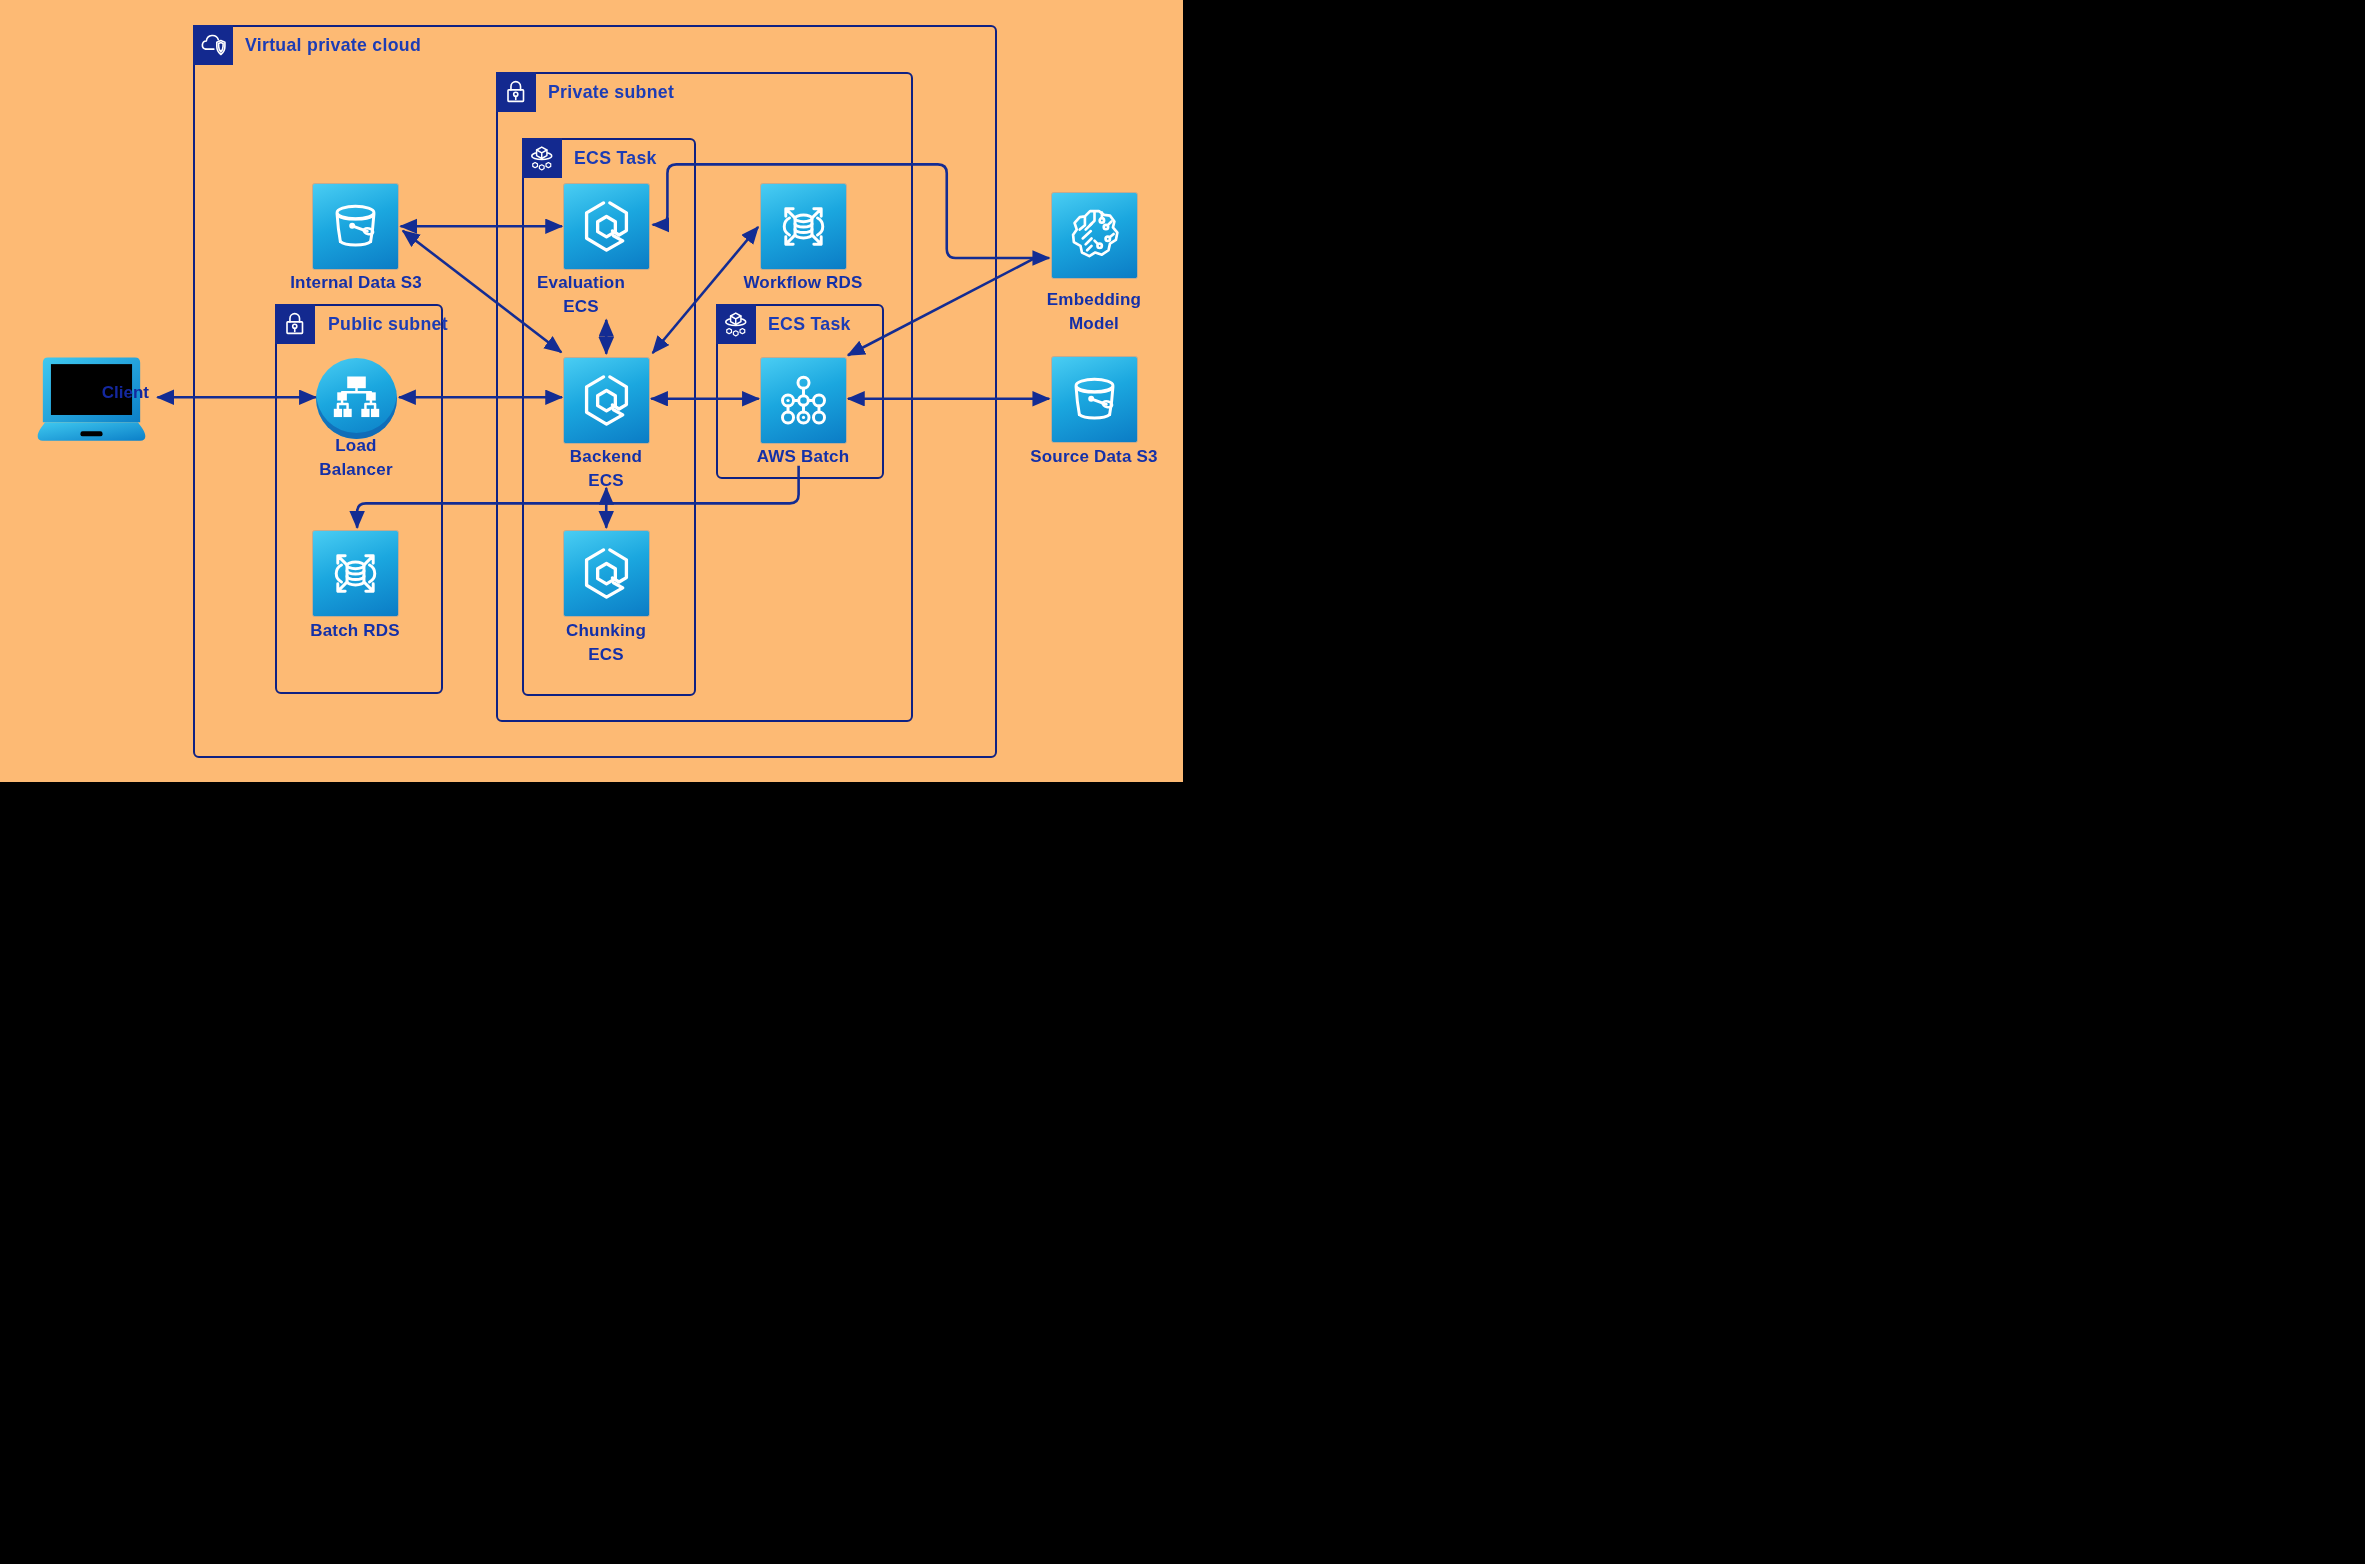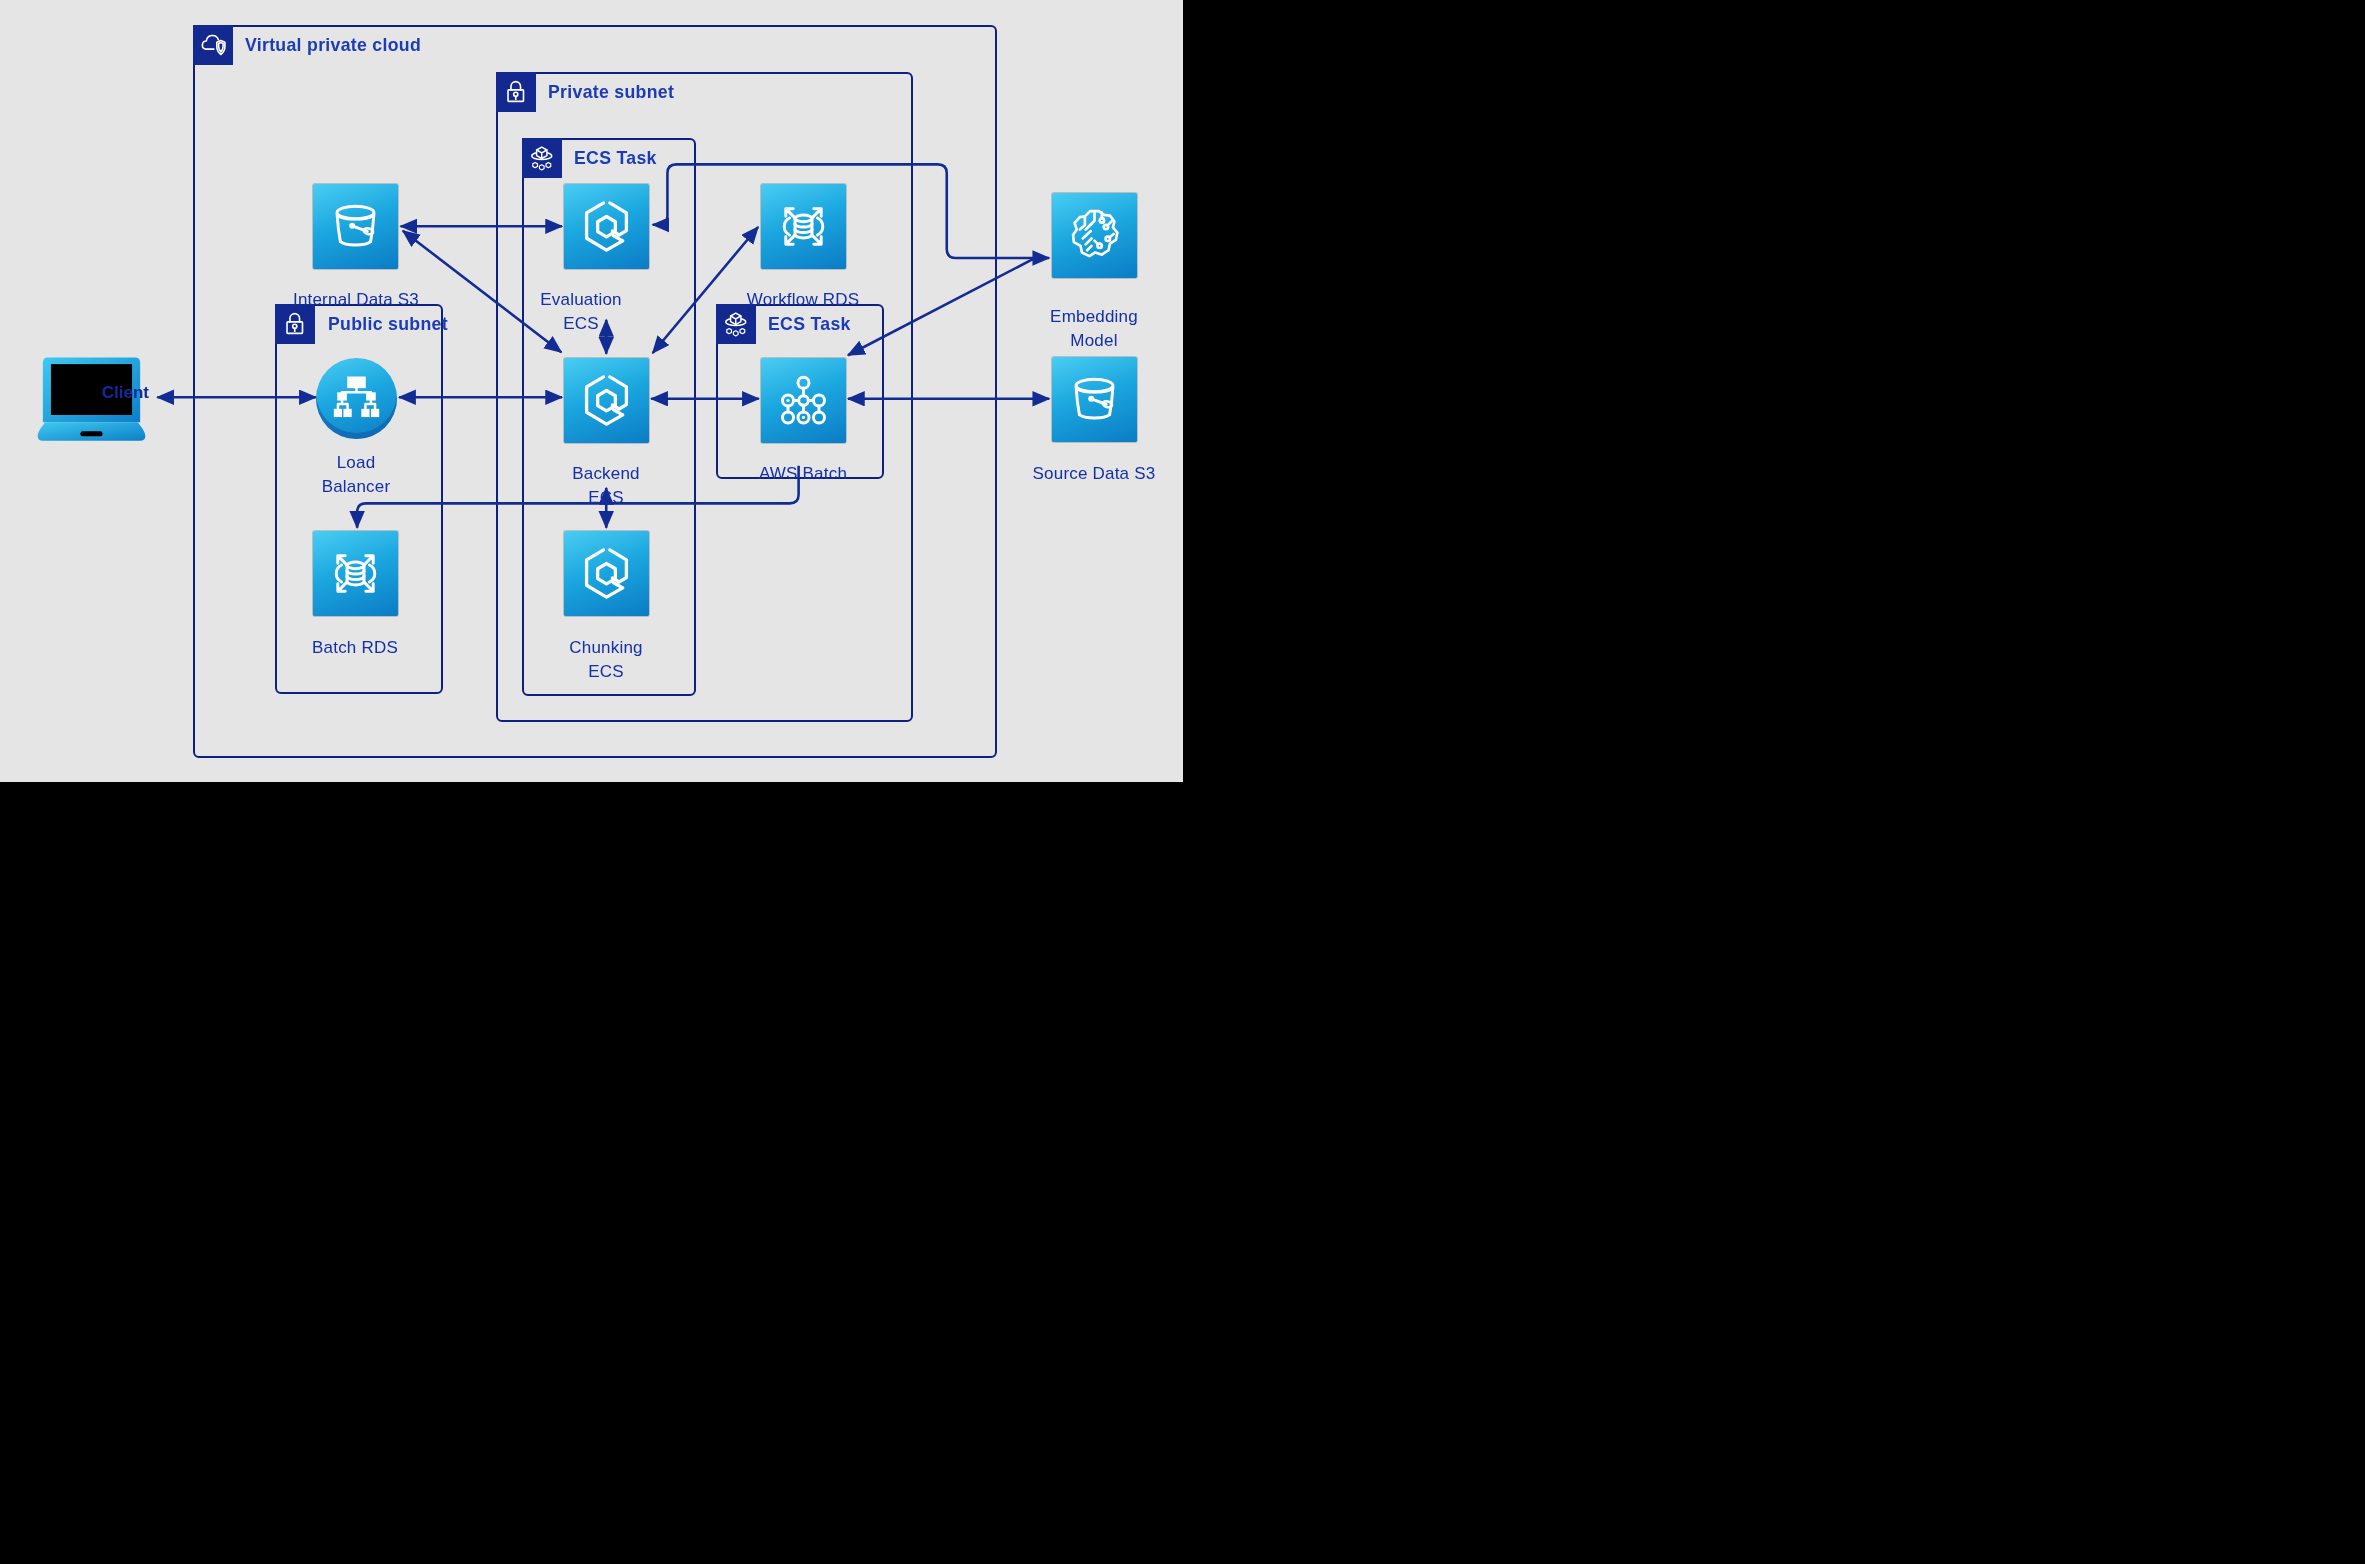--- a/index.html
+++ b/index.html
@@ -1,30 +1,30 @@
 <!DOCTYPE html>
 <html style="font-size:11.8px"><head>
 <meta charset="utf-8">
 <style>
   html,body{margin:0;padding:0;background:#000;}
-  #canvas{position:relative;width:1183px;height:782px;background:#e5e5e5;overflow:hidden;
+  #canvas{position:relative;width:1183px;height:782px;background:#fdba74;overflow:hidden;
           font-family:"Liberation Sans","DejaVu Sans",sans-serif;}
   .box{position:absolute;border:2.2px solid #0e2183;border-radius:5.9px;z-index:1;}
   .badge{position:absolute;width:40px;height:40px;background:#13298f;z-index:3;
          display:flex;align-items:center;justify-content:center;}
   .clabel{position:absolute;height:29.5px;line-height:29.5px;font-size:17.7px;font-weight:700;
           color:#1c3cb5;letter-spacing:0.3px;white-space:nowrap;z-index:3;}
   .icon{position:absolute;width:85px;height:85px;border-radius:1.5px;z-index:3;box-sizing:border-box;
         background:linear-gradient(160deg,#4acdf3 0%,#1ba7df 45%,#0b7cc5 100%);
         outline:1.5px solid rgba(150,156,165,.55);
         display:flex;align-items:center;justify-content:center;}
   .icon.circle{border-radius:50%;width:81px;height:81px;outline:none;
         box-shadow:inset 0 -5.9px 0 rgba(16,90,170,.6);}
-  .nlabel{position:absolute;width:170px;text-align:center;font-size:17px;font-weight:400;
-          line-height:24px;color:#1430a8;letter-spacing:0.2px;z-index:3;margin-top:17px;}
+  .nlabel{position:absolute;width:170px;text-align:center;font-size:17px;font-weight:700;
+          line-height:24px;color:#1430a8;letter-spacing:0.2px;z-index:3;}
   #wires{position:absolute;left:0;top:0;z-index:2;}
   #client-label{position:absolute;left:35px;top:383px;width:114px;text-align:right;
           font-size:17px;font-weight:700;color:#14289f;z-index:4;}
   .lap{position:absolute;z-index:3;}
 </style>
 </head>
 <body>
 
 <div id="canvas">
 

